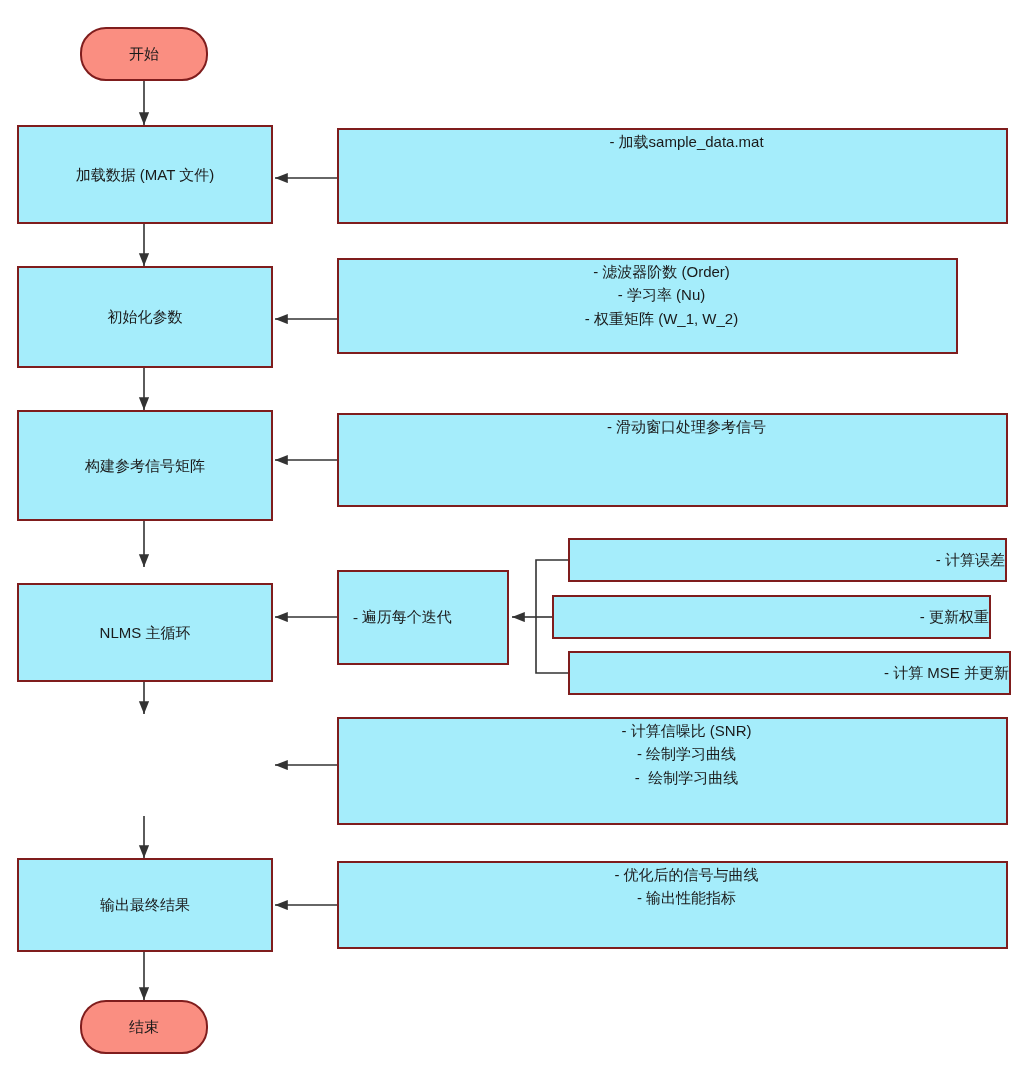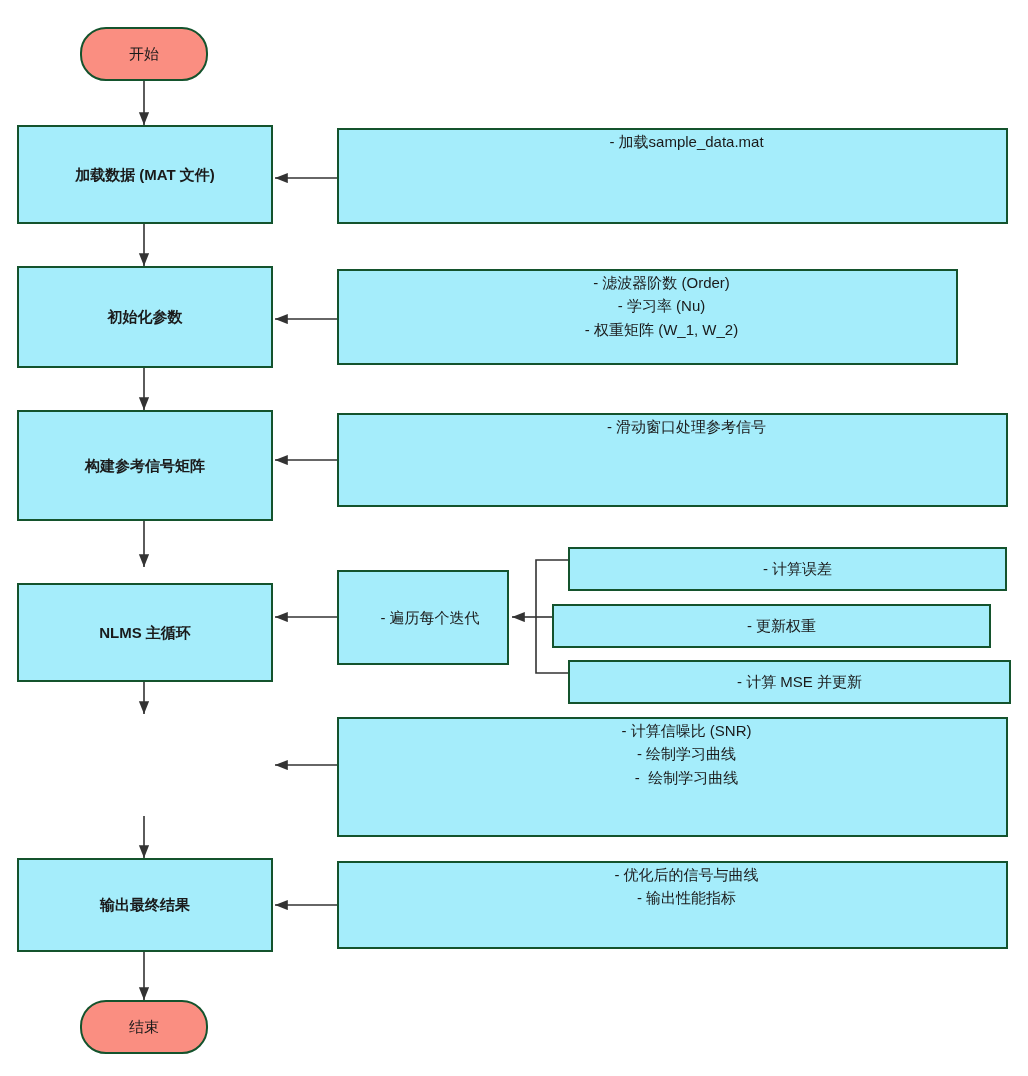--- a/index.html
+++ b/index.html
@@ -25,52 +25,51 @@
     position: absolute;
     left: 0;
     top: 0;
     width: 1028px;
     height: 1076px;
     pointer-events: none;
   }
   .node {
     position: absolute;
     box-sizing: border-box;
-    border: 2px solid #14532d;
+    border: 2px solid #7f1d1d;
     background: #a5edfb;
     color: #1a1a1a;
     font-size: 15px;
     line-height: 1.55;
     display: flex;
     align-items: center;
     white-space: pre;
   }
   .node.terminal {
     background: #fa8e81;
     border-radius: 26px;
     justify-content: center;
     text-align: center;
   }
   .node.process {
     justify-content: center;
     text-align: center;
-    font-weight: bold;
   }
   .node.detail {
     justify-content: flex-start;
     padding-left: 28px;
   }
   .node.substep {
-    justify-content: center;
+    justify-content: flex-end;
     padding-left: 20px;
-    margin-top: 9px;
   }
   .node.midstep {
-    justify-content: center;
+    justify-content: flex-start;
     padding-left: 14px;
+    font-family: Liberation Serif, serif;
   }
   .lines {
     display: flex;
     flex-direction: column;
     justify-content: center;
   }
   .lines .line {
     white-space: pre;
   }
 </style>
@@ -120,21 +119,21 @@
   <div class="node process" style="left:17px; top:125px; width:256px; height:99px;">
     <span>加载数据 (MAT 文件)</span>
   </div>
   <div class="node detail lines" style="left:337px; top:128px; width:671px; height:96px;">
     <span class="line">- 加载sample_data.mat</span>
   </div>
 
   <div class="node process" style="left:17px; top:266px; width:256px; height:102px;">
     <span>初始化参数</span>
   </div>
-  <div class="node detail lines" style="left:337px; top:269px; width:621px; height:96px;">
+  <div class="node detail lines" style="left:337px; top:258px; width:621px; height:96px;">
     <span class="line">- 滤波器阶数 (Order)</span>
     <span class="line">- 学习率 (Nu)</span>
     <span class="line">- 权重矩阵 (W_1, W_2)</span>
   </div>
 
   <div class="node process" style="left:17px; top:410px; width:256px; height:111px;">
     <span>构建参考信号矩阵</span>
   </div>
   <div class="node detail lines" style="left:337px; top:413px; width:671px; height:94px;">
     <span class="line">- 滑动窗口处理参考信号</span>
@@ -150,21 +149,21 @@
   <div class="node substep" style="left:568px; top:538px; width:439px; height:44px;">
     <span>- 计算误差</span>
   </div>
   <div class="node substep" style="left:552px; top:595px; width:439px; height:44px;">
     <span>- 更新权重</span>
   </div>
   <div class="node substep" style="left:568px; top:651px; width:443px; height:44px;">
     <span>- 计算 MSE 并更新</span>
   </div>
 
-  <div class="node detail lines" style="left:337px; top:717px; width:671px; height:120px;">
+  <div class="node detail lines" style="left:337px; top:717px; width:671px; height:108px;">
     <span class="line">- 计算信噪比 (SNR)</span>
     <span class="line">- 绘制学习曲线</span>
     <span class="line">-  绘制学习曲线</span>
   </div>
 
   <div class="node process" style="left:17px; top:858px; width:256px; height:94px;">
     <span>输出最终结果</span>
   </div>
   <div class="node detail lines" style="left:337px; top:861px; width:671px; height:88px;">
     <span class="line">- 优化后的信号与曲线</span>

